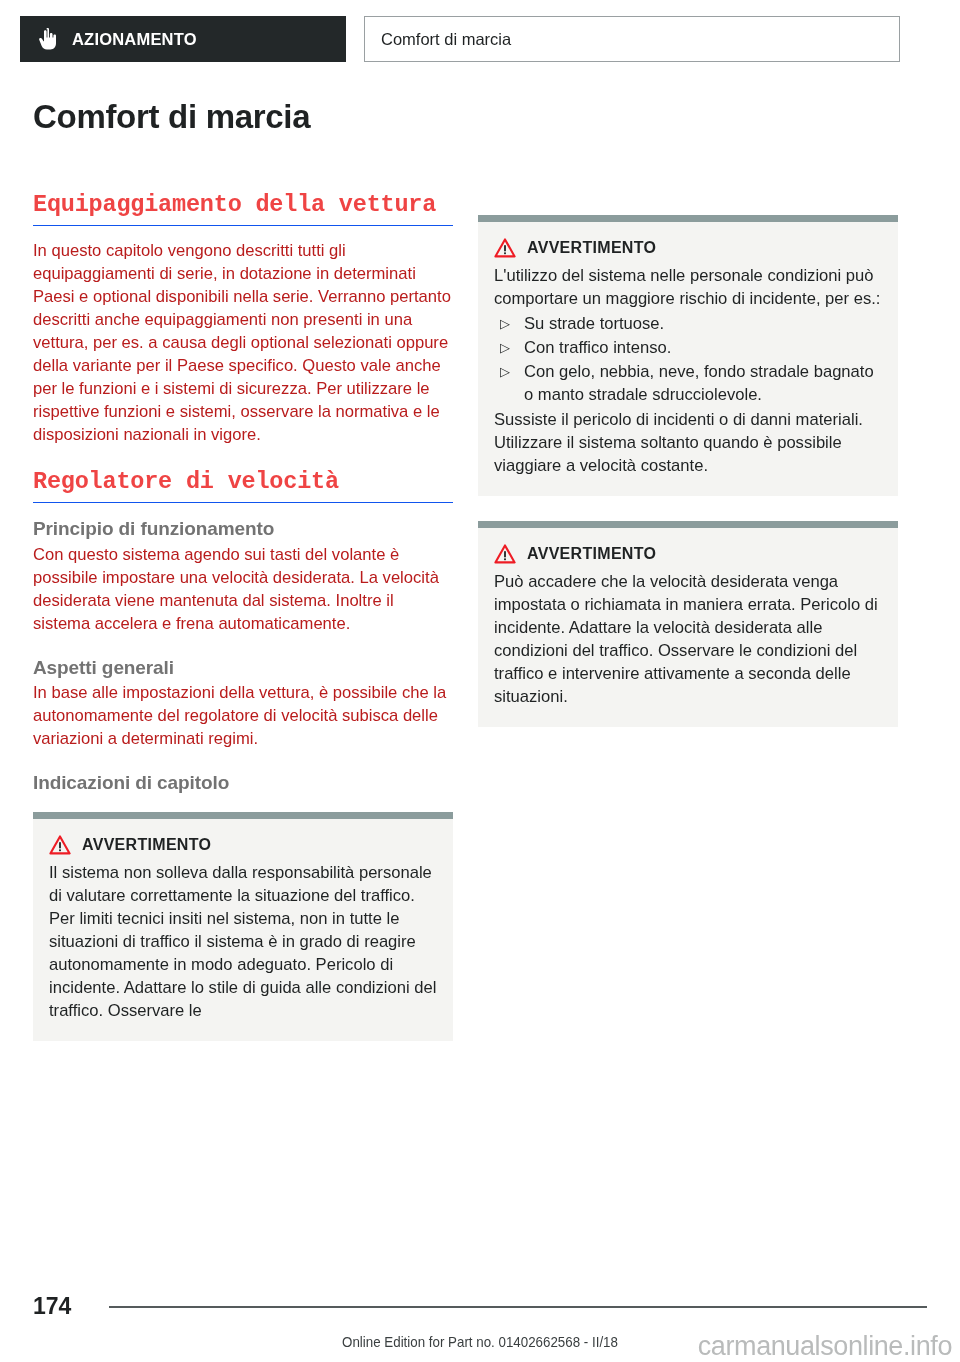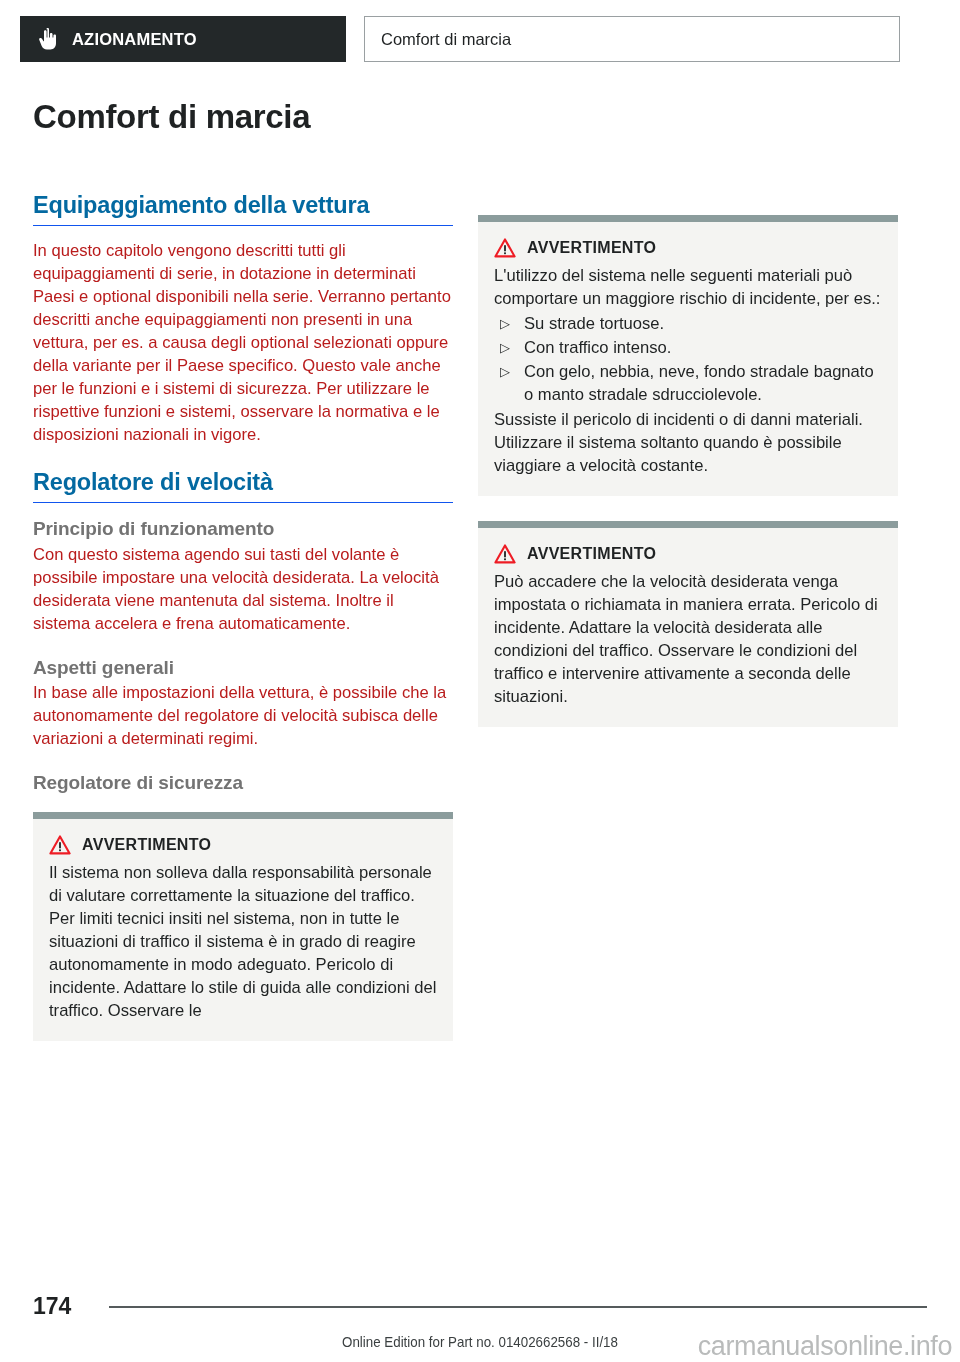--- a/index.html
+++ b/index.html
@@ -90,28 +90,29 @@
 
   .col-right {
     position: absolute;
     top: 190px;
     left: 478px;
     width: 420px;
   }
 
   
   h1.sec {
-    color: #0369a1;
+    color: #ef4444;
     font-size: 23.5px;
     font-weight: bold;
     line-height: 1.28;
     letter-spacing: -0.2px;
     border-bottom: 1.5px solid #1155ee;
     padding-bottom: 5px;
     margin-bottom: 14px;
+    font-family: Liberation Mono, monospace;
   }
 
   h2.sub {
     color: #737373;
     font-size: 19px;
     font-weight: bold;
     line-height: 1.25;
     letter-spacing: -0.1px;
     margin-bottom: 3px;
   }
@@ -264,21 +265,21 @@
     <p class="body">In questo capitolo vengono descritti tutti gli equipaggiamenti di serie, in dotazione in determinati Paesi e optional disponibili nella serie. Verranno pertanto descritti anche equipaggiamenti non presenti in una vettura, per es. a causa degli optional selezionati oppure della variante per il Paese specifico. Questo vale anche per le funzioni e i sistemi di sicurezza. Per utilizzare le rispettive funzioni e sistemi, osservare la normativa e le disposizioni nazionali in vigore.</p>
 
     <h1 class="sec">Regolatore di velocità</h1>
 
     <h2 class="sub">Principio di funzionamento</h2>
     <p class="body">Con questo sistema agendo sui tasti del volante è possibile impostare una velocità desiderata. La velocità desiderata viene mantenuta dal sistema. Inoltre il sistema accelera e frena automaticamente.</p>
 
     <h2 class="sub">Aspetti generali</h2>
     <p class="body">In base alle impostazioni della vettura, è possibile che la autonomamente del regolatore di velocità subisca delle variazioni a determinati regimi.</p>
 
-    <h2 class="sub">Regolatore di sicurezza</h2>
+    <h2 class="sub">Indicazioni di capitolo</h2>
     <div class="gap-md"></div>
 
     <div class="warnbox">
       <div class="warnbox-head">
         <span class="warn-tri">
           <svg viewBox="0 0 22 20" width="22" height="20" xmlns="http://www.w3.org/2000/svg">
             <path d="M11 1.4 20.6 18.4H1.4z" fill="none" stroke="#ee1c25" stroke-width="2.1" stroke-linejoin="round"></path>
             <rect x="10.1" y="7.2" width="1.8" height="6.1" fill="#1f2223"></rect>
             <rect x="10.1" y="14.4" width="1.8" height="1.8" fill="#1f2223"></rect>
           </svg>
@@ -299,21 +300,21 @@
       <div class="warnbox-head">
         <span class="warn-tri">
           <svg viewBox="0 0 22 20" width="22" height="20" xmlns="http://www.w3.org/2000/svg">
             <path d="M11 1.4 20.6 18.4H1.4z" fill="none" stroke="#ee1c25" stroke-width="2.1" stroke-linejoin="round"></path>
             <rect x="10.1" y="7.2" width="1.8" height="6.1" fill="#1f2223"></rect>
             <rect x="10.1" y="14.4" width="1.8" height="1.8" fill="#1f2223"></rect>
           </svg>
         </span>
         <span class="warnbox-title">AVVERTIMENTO</span>
       </div>
-      <p>L'utilizzo del sistema nelle seguenti materiali può comportare un maggiore rischio di incidente, per es.:</p>
+      <p>L'utilizzo del sistema nelle personale condizioni può comportare un maggiore rischio di incidente, per es.:</p>
 
       <ul class="tri-list">
         <li>
           <span class="tri-marker">▷</span>
           <span class="tri-text">Su strade tortuose.</span>
         </li>
         <li>
           <span class="tri-marker">▷</span>
           <span class="tri-text">Con traffico intenso.</span>
         </li>

